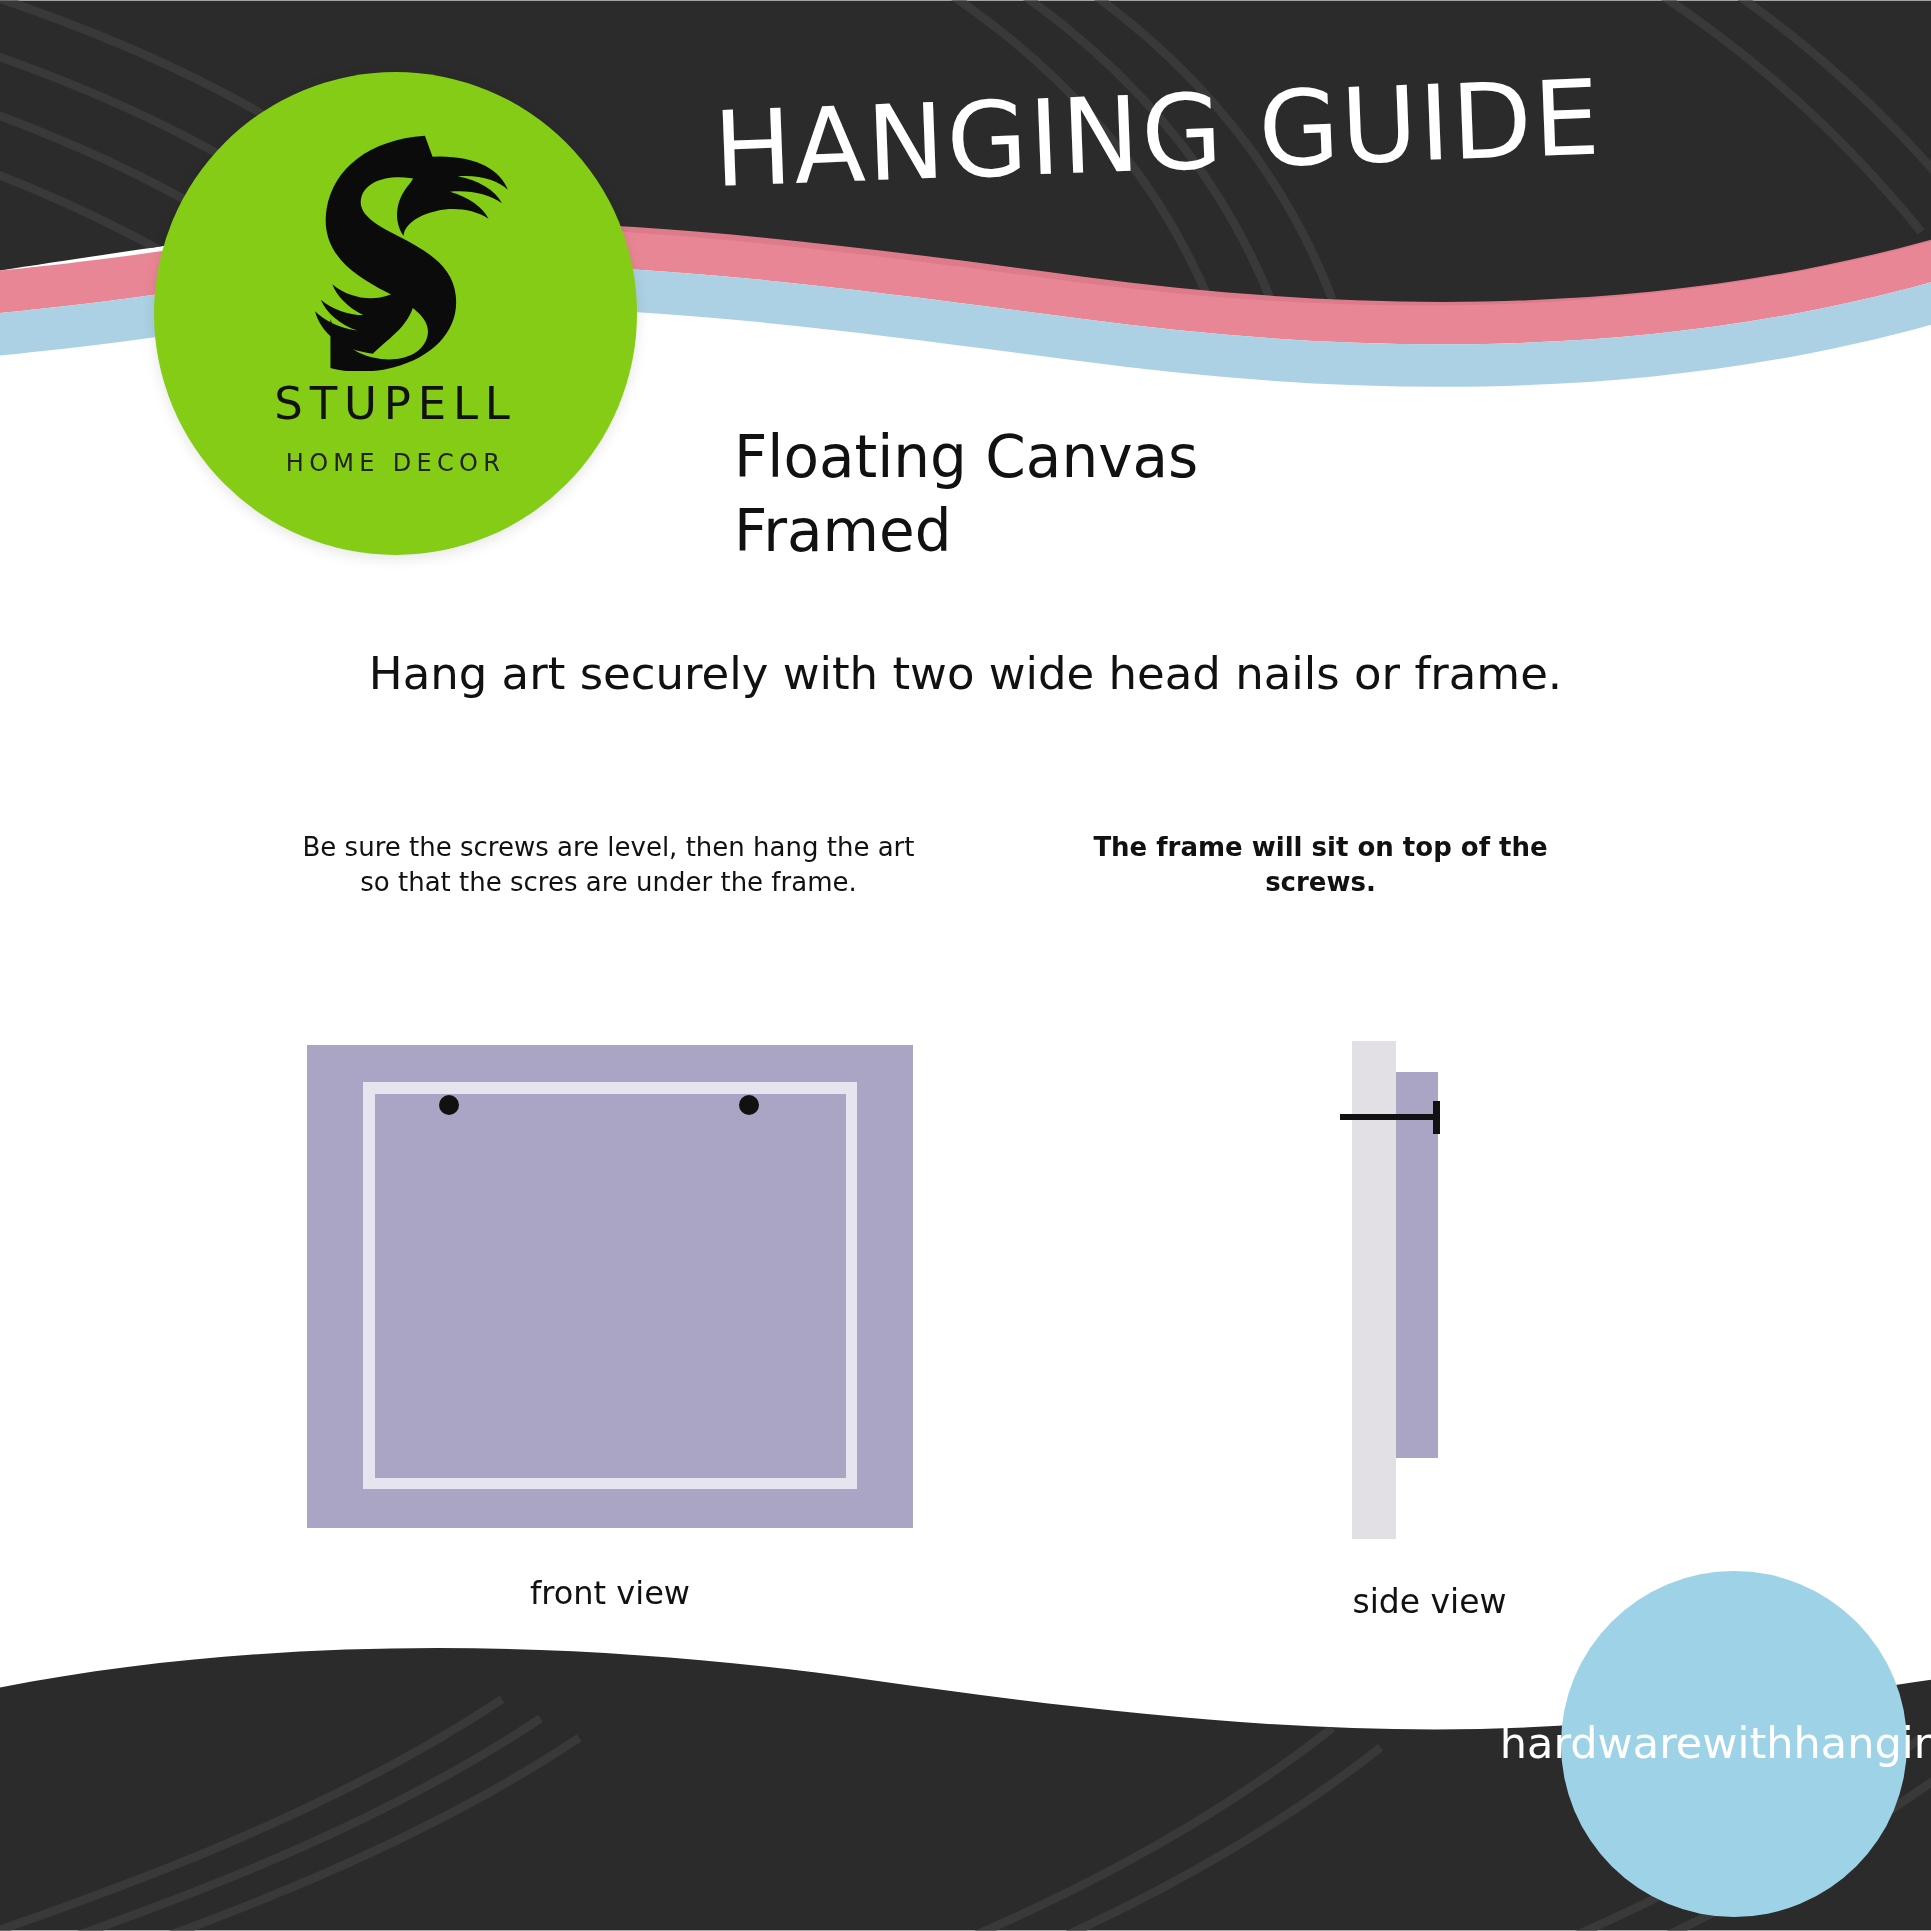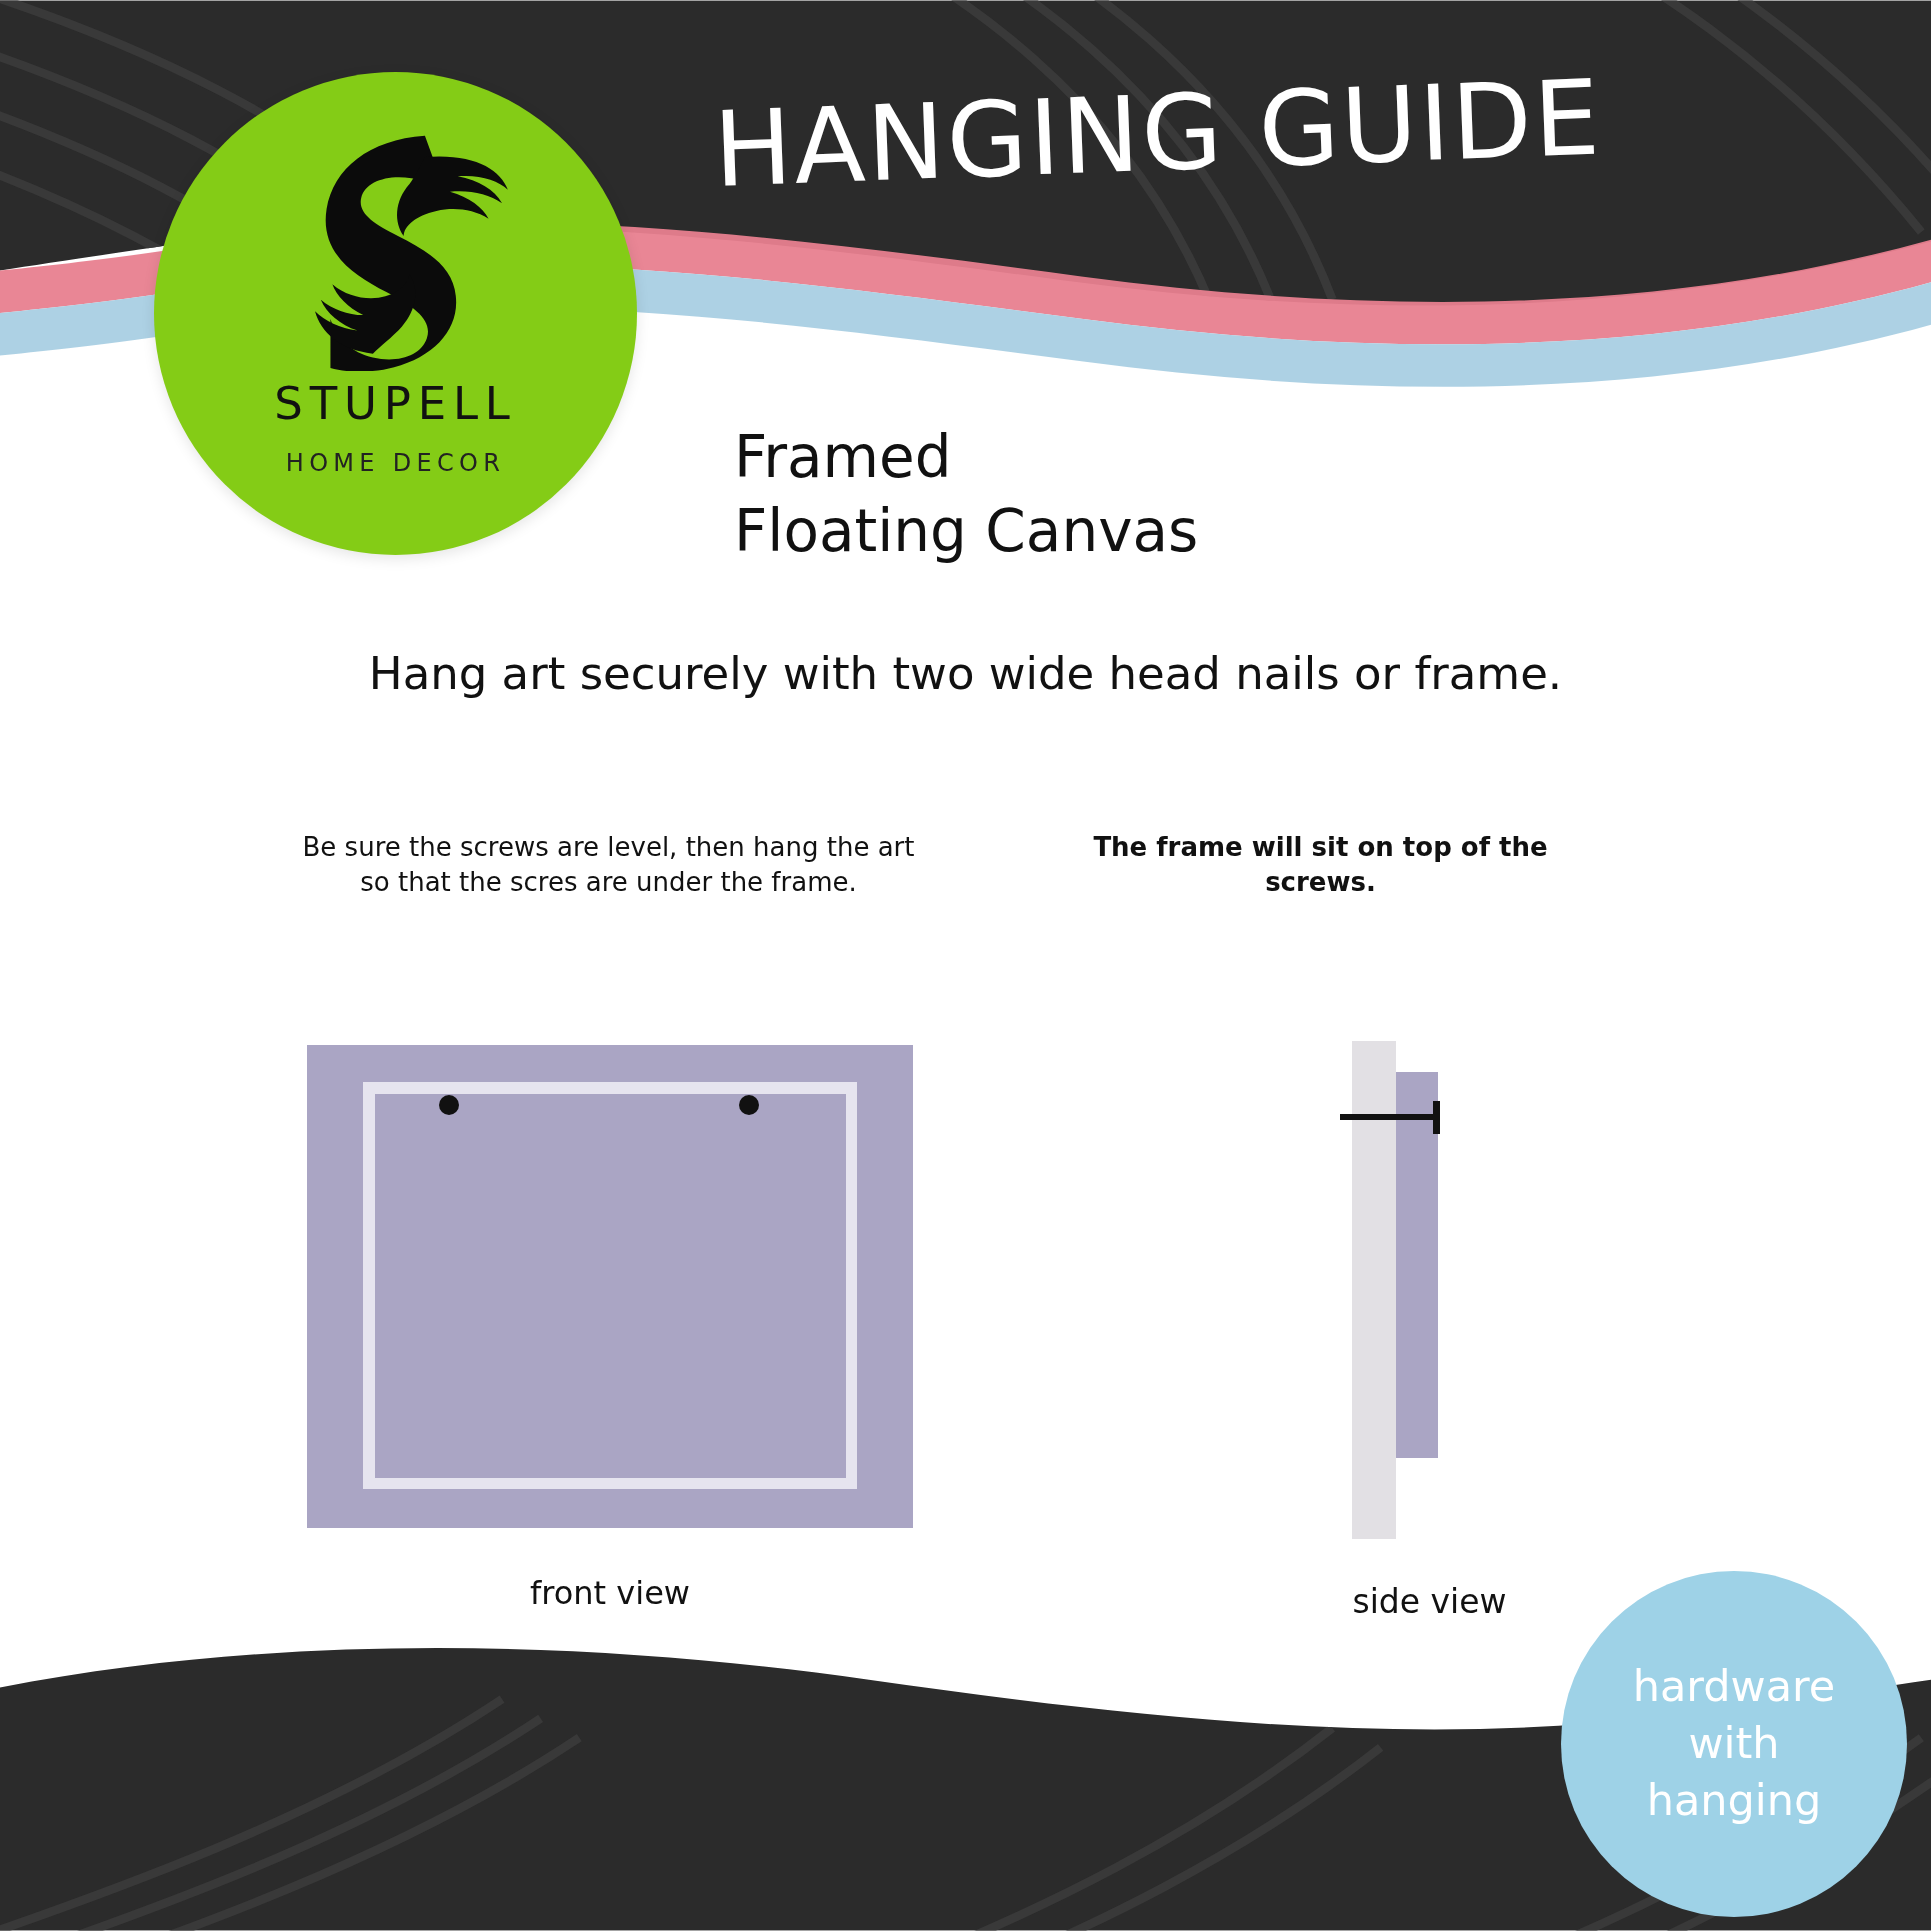--- a/index.html
+++ b/index.html
@@ -217,21 +217,21 @@
   
   .badge {
     position: absolute;
     right: 24px;
     bottom: 14.5px;
     width: 346px;
     height: 346px;
     border-radius: 50%;
     background: #9ed2e7;
     display: flex;
-    flex-direction: column;
+    flex-direction: row;
     align-items: center;
     justify-content: center;
     z-index: 9;
     color: #ffffff;
     font-size: 43px;
     line-height: 1.32;
     text-align: center;
   }
 </style>
 </head>
@@ -271,22 +271,22 @@
       <path d="M150,28 C200,24 228,40 236,62 C226,52 206,46 184,48 C206,52 222,62 230,76 C216,66 196,62 176,64 C196,70 210,80 216,92 C200,82 180,80 162,84 C140,89 128,100 128,110 C118,96 118,74 134,56 C140,48 146,36 150,28 Z" fill="#0b0b0b"></path>
       <path d="M96,232 C62,228 42,210 36,188 C46,198 62,206 80,208 C62,202 48,190 42,176 C54,186 70,192 86,192 C70,184 58,172 54,160 C68,172 86,176 102,174 C122,171 132,160 134,150 C144,164 142,186 126,204 C116,215 104,224 96,232 Z" fill="#0b0b0b"></path>
     </svg>
     <div class="logo-name">STUPELL</div>
     <div class="logo-sub">HOME DECOR</div>
   </div>
 
   <div class="guide-title">HANGING GUIDE</div>
 
   <div class="product-name">
+    <div>Floating Canvas</div>
     <div>Framed</div>
-    <div>Floating Canvas</div>
   </div>
 
   <div class="intro-line">Hang art securely with two wide head nails or frame.</div>
 
   <div class="col-left">
     <div class="col-caption">Be sure the screws are level, then hang the art so that the scres are under the frame.</div>
   </div>
 
   <div class="front-view">
     <div class="front-inner-border">

